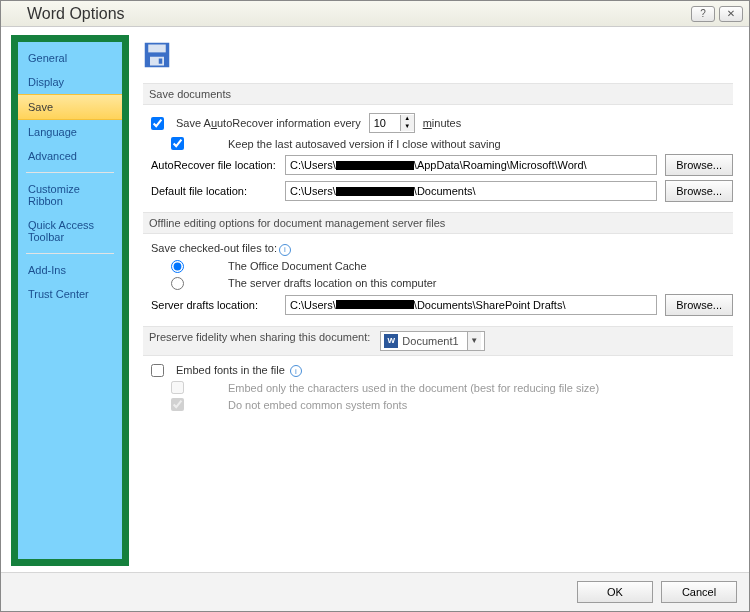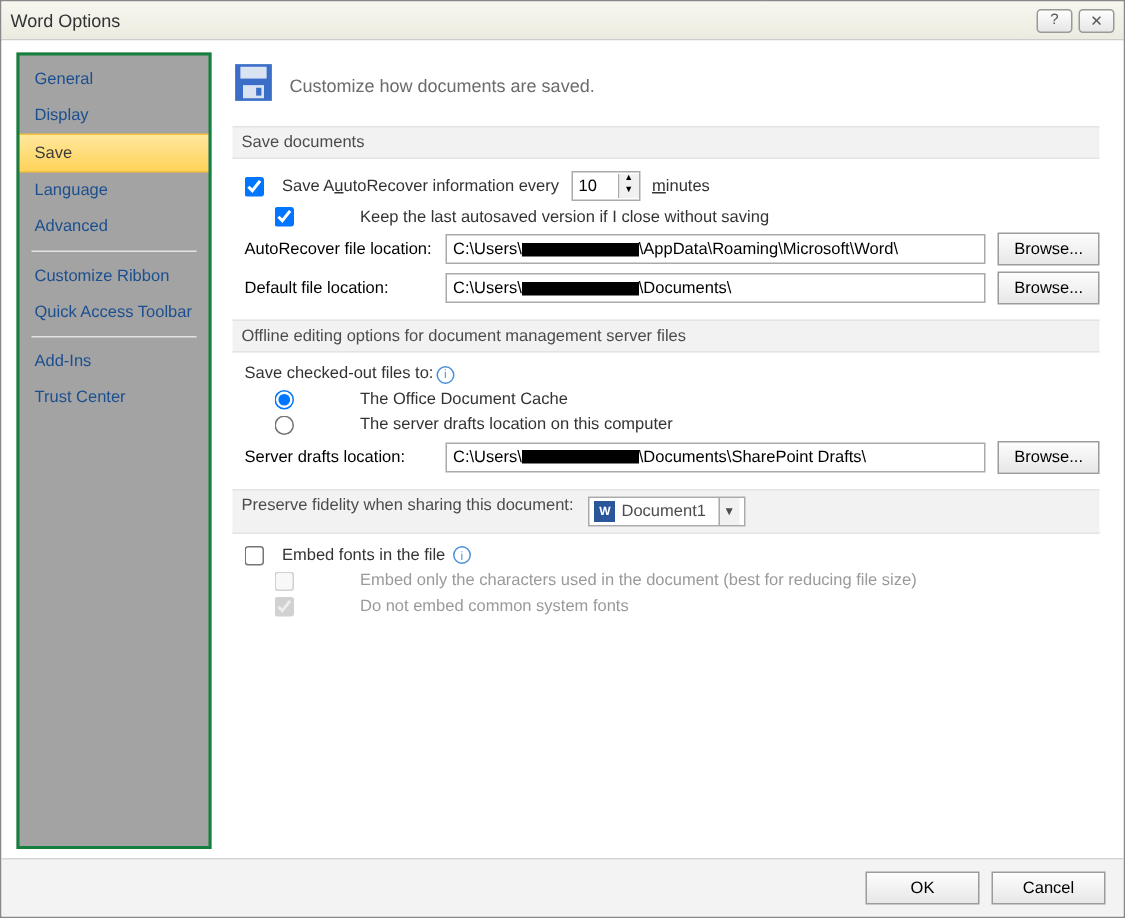--- a/index.html
+++ b/index.html
@@ -1,22 +1,22 @@
 <!DOCTYPE html>
 <html><head>
 <meta charset="utf-8">
 <style>
 * { box-sizing: border-box; font-family: "Segoe UI", Tahoma, sans-serif; font-size: 11px; }
 body { margin: 0; background: #fff; }
 .dialog { width: 750px; height: 612px; border: 1px solid #888; background: linear-gradient(#fdfdfd,#f3f3f3); display: flex; flex-direction: column; }
 .titlebar { height: 26px; background: linear-gradient(#f7f7f0,#ebebe0); border-bottom: 1px solid #ccc; display: flex; align-items: center; padding: 0 6px; }
-.titlebar .title { font-size: 12px; color: #333; flex: 1; }
+.titlebar .title { font-size: 16px; color: #333; flex: 1; margin-left: 20px; }
 .win-btn { width: 24px; height: 16px; margin-left: 4px; border: 1px solid #999; border-radius: 3px; background: linear-gradient(#fefefe,#e6e6e6); display: flex; align-items: center; justify-content: center; font-size: 10px; color: #555; cursor: default; }
 .body { flex: 1; display: flex; padding: 8px 10px 6px 10px; gap: 8px; background: #fff; }
-.sidebar { width: 130px; border: 2px solid #15803d; background: #a3a3a3; padding: 4px 0; overflow-y: auto; }
+.sidebar { width: 118px; border: 7px solid #15803d; background: #7dd3fc; padding: 4px 0; overflow-y: auto; }
 .nav-item { padding: 6px 10px; color: #1b4f8f; cursor: default; }
 .nav-item.selected { background: linear-gradient(#ffe79c,#ffd35a); color: #3b3b3b; border-top: 1px solid #f5c13a; border-bottom: 1px solid #f5c13a; }
 .nav-sep { height: 1px; background: #e3e3e3; margin: 4px 8px; }
 .main { flex: 1; background: #fff; padding: 6px 6px 0 6px; overflow-y: auto; }
 .header-row { display: flex; align-items: center; gap: 10px; margin-bottom: 12px; }
 .save-icon svg { width: 28px; height: 28px; }
 .header-text { color: #6b6b6b; font-size: 12px; }
 .section-head { background: #f2f2f2; border-top: 1px solid #e4e4e4; border-bottom: 1px solid #e4e4e4; padding: 4px 6px; color: #4c4c4c; font-weight: 400; margin-bottom: 8px; }
 .row { display: flex; align-items: center; gap: 8px; margin: 4px 0 4px 8px; }
 .row.indent { margin-left: 28px; gap: 40px; }
@@ -67,21 +67,20 @@
     <div class="main">
       <div class="header-row">
         <span class="save-icon">
           <svg viewBox="0 0 32 32">
               <rect x="2" y="2" width="28" height="28" fill="#3b6fc7"></rect>
               <rect x="6" y="4" width="20" height="9" fill="#d9e3f2"></rect>
               <rect x="8" y="18" width="16" height="10" fill="#d9e3f2"></rect>
               <rect x="18" y="20" width="4" height="6" fill="#3b6fc7"></rect>
             </svg>
         </span>
-        <span class="header-text">Customize how documents are saved.</span>
       </div>
 
       <div class="section-head">Save documents</div>
 
 
       <div class="row">
         <input type="checkbox" checked="" style="">
         <label><span>Save </span>A<span class="u">u</span><span>utoRecover information every</span></label>
         <div class="spin">
           <input type="text" value="10" style="">

